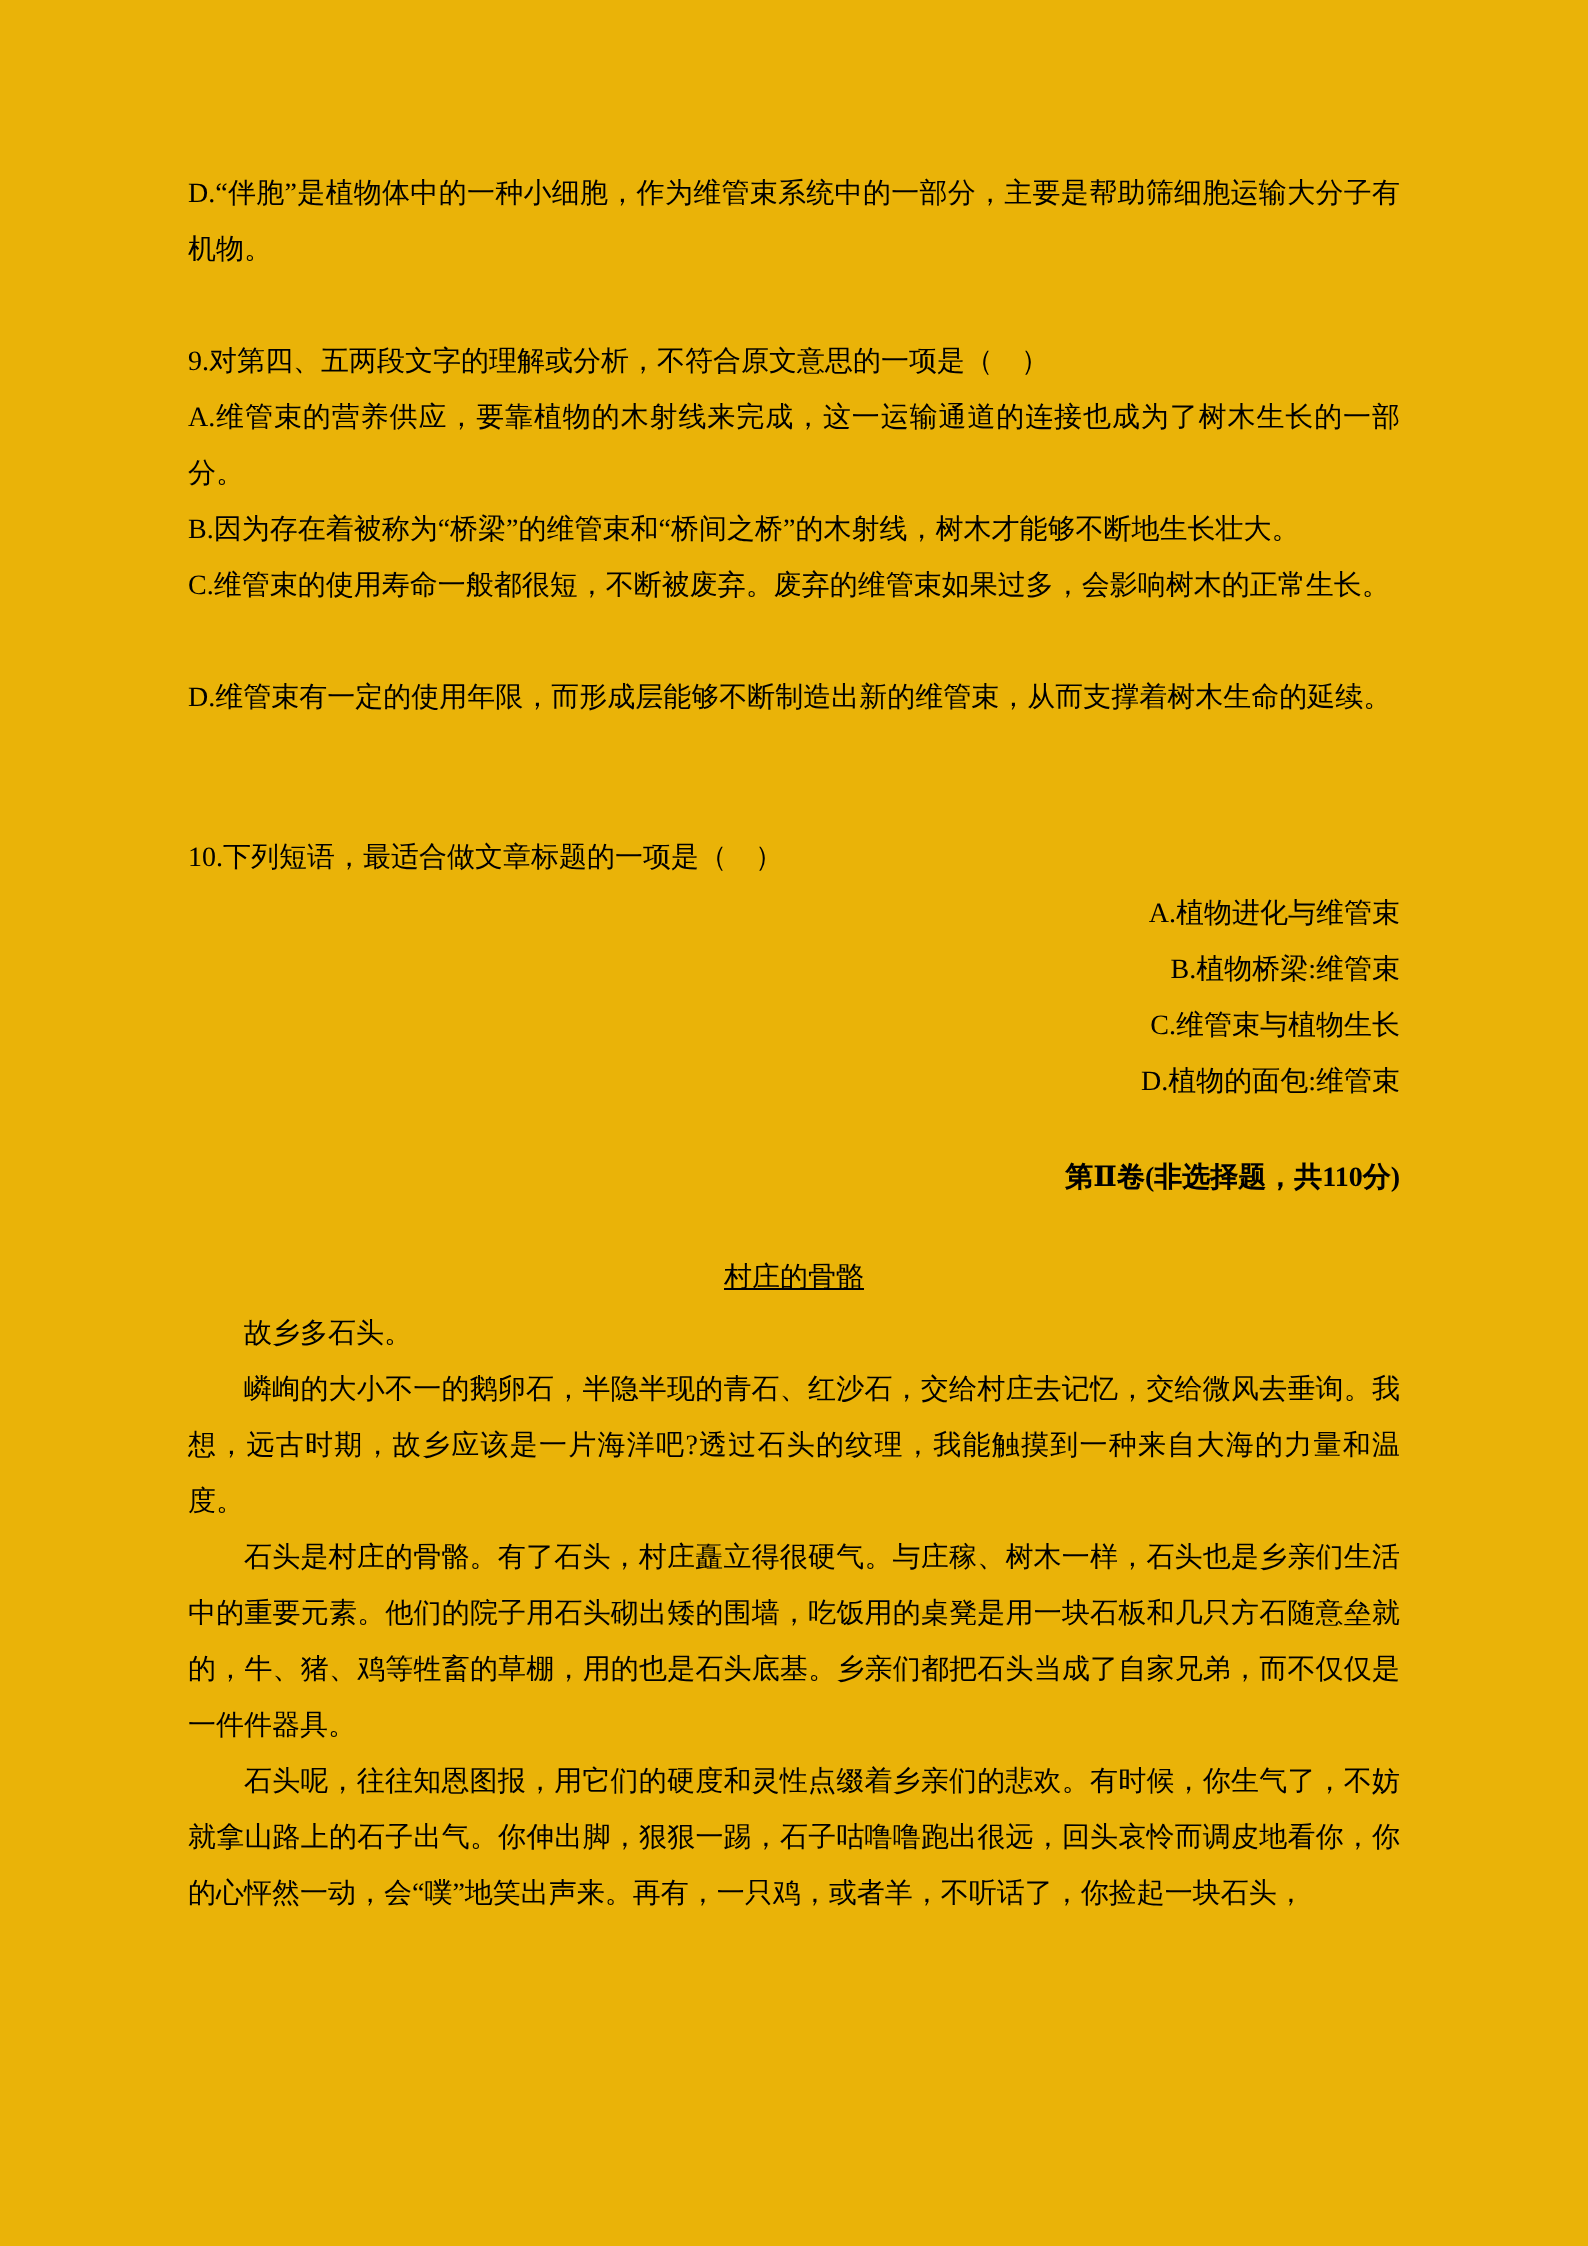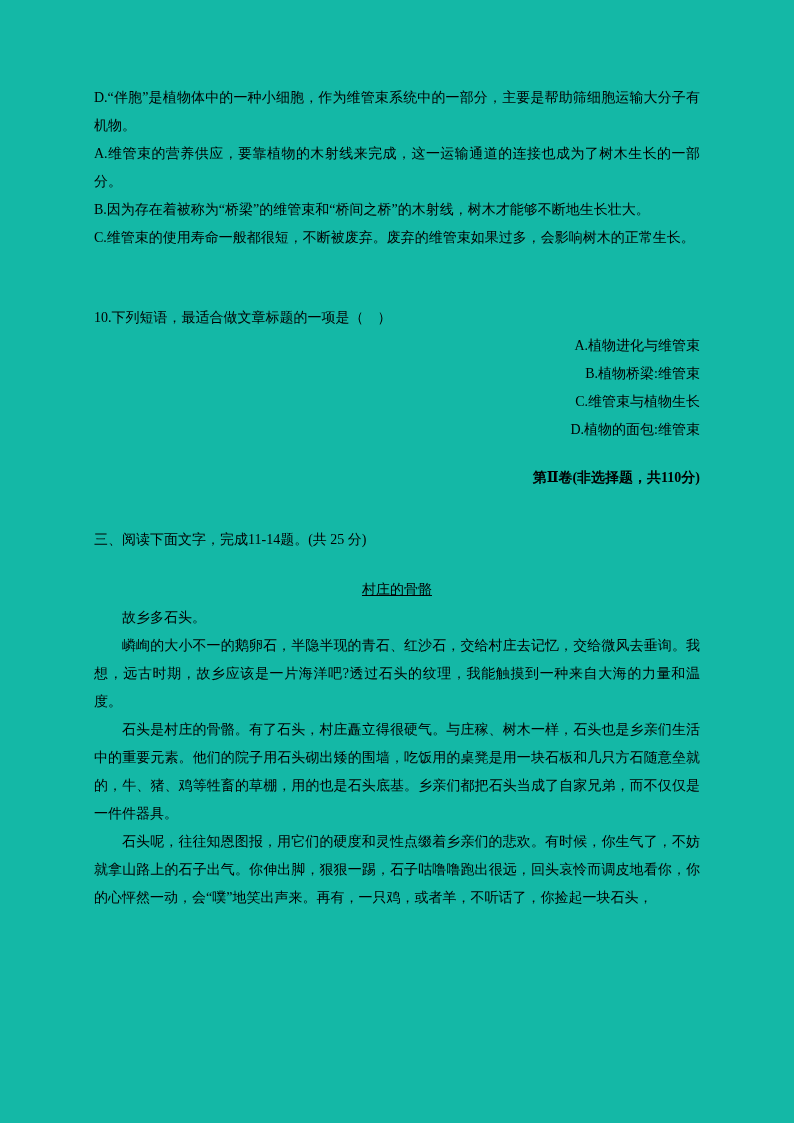--- a/index.html
+++ b/index.html
@@ -4,21 +4,21 @@
 <style>
   html, body {
     margin: 0;
     padding: 0;
     background: #ffffff;
   }
   .page {
     position: relative;
     width: 794px;
     height: 1123px;
-    background: #14b8a6;
+    background: #eab308;
     color: #000000;
     font-family: "Liberation Serif", "DejaVu Serif", serif;
     font-size: 14px;
     box-sizing: border-box;
     padding: 84px 94px 0 94px;
     overflow: hidden;
   }
   .para {
     margin: 0;
     line-height: 28px;
@@ -43,41 +43,42 @@
   .mt34 { margin-top: 34px; }
   .mt22 { margin-top: 22px; text-decoration: underline; }
 </style>
 </head>
 <body>
 
 <div class="page">
 
   <p class="para">D.“伴胞”是植物体中的一种小细胞，作为维管束系统中的一部分，主要是帮助筛细胞运输大分子有机物。</p>
 
+  <p class="para mt28">9.对第四、五两段文字的理解或分析，不符合原文意思的一项是（　）</p>
 
   <p class="para">A.维管束的营养供应，要靠植物的木射线来完成，这一运输通道的连接也成为了树木生长的一部分。</p>
 
   <p class="para">B.因为存在着被称为“桥梁”的维管束和“桥间之桥”的木射线，树木才能够不断地生长壮大。</p>
 
   <p class="para">C.维管束的使用寿命一般都很短，不断被废弃。废弃的维管束如果过多，会影响树木的正常生长。</p>
 
+  <p class="para mt28">D.维管束有一定的使用年限，而形成层能够不断制造出新的维管束，从而支撑着树木生命的延续。</p>
 
   <p class="para mt52">10.下列短语，最适合做文章标题的一项是（　）</p>
 
   <p class="para single">A.植物进化与维管束</p>
 
   <p class="para single">B.植物桥梁:维管束</p>
 
   <p class="para single">C.维管束与植物生长</p>
 
   <p class="para single">D.植物的面包:维管束</p>
 
   <p class="para center bold mt20">第Ⅱ卷(非选择题，共110分)</p>
 
-  <p class="para mt34">三、阅读下面文字，完成11-14题。(共 25 分)</p>
 
   <p class="para center mt22">村庄的骨骼</p>
 
   <p class="para indent">故乡多石头。</p>
 
   <p class="para indent">嶙峋的大小不一的鹅卵石，半隐半现的青石、红沙石，交给村庄去记忆，交给微风去垂询。我想，远古时期，故乡应该是一片海洋吧?透过石头的纹理，我能触摸到一种来自大海的力量和温度。</p>
 
   <p class="para indent">石头是村庄的骨骼。有了石头，村庄矗立得很硬气。与庄稼、树木一样，石头也是乡亲们生活中的重要元素。他们的院子用石头砌出矮的围墙，吃饭用的桌凳是用一块石板和几只方石随意垒就的，牛、猪、鸡等牲畜的草棚，用的也是石头底基。乡亲们都把石头当成了自家兄弟，而不仅仅是一件件器具。</p>
 
   <p class="para indent">石头呢，往往知恩图报，用它们的硬度和灵性点缀着乡亲们的悲欢。有时候，你生气了，不妨就拿山路上的石子出气。你伸出脚，狠狠一踢，石子咕噜噜跑出很远，回头哀怜而调皮地看你，你的心怦然一动，会“噗”地笑出声来。再有，一只鸡，或者羊，不听话了，你捡起一块石头，</p>

